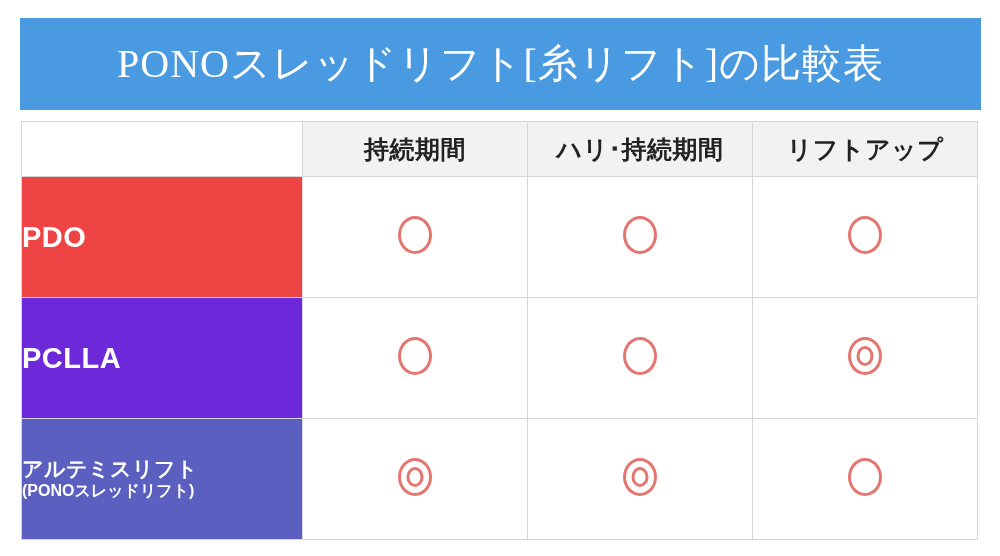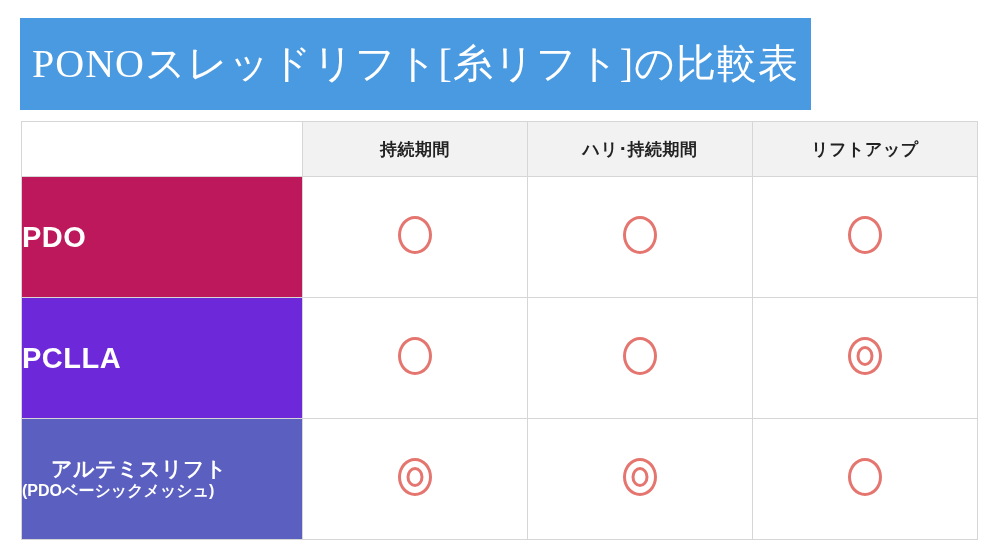--- a/index.html
+++ b/index.html
@@ -19,21 +19,21 @@
     width: 1000px;
     height: 556px;
     background: #ffffff;
   }
 
   
   .title-banner {
     position: absolute;
     left: 20px;
     top: 18px;
-    width: 791px;
+    width: 961px;
     height: 92px;
     background: #4a9ae1;
     display: flex;
     align-items: center;
     justify-content: center;
     box-sizing: border-box;
   }
   .title-text {
     font-family: "Liberation Serif", "DejaVu Serif", serif;
     font-size: 40px;
@@ -64,21 +64,21 @@
   
   .hdr-blank {
     background: #ffffff;
     height: 54px;
   }
   .hdr-cell {
     background: #f2f2f2;
     height: 54px;
     text-align: center;
     vertical-align: middle;
-    font-size: 17px;
+    font-size: 25px;
     font-weight: bold;
     color: #222222;
     letter-spacing: 0.5px;
     white-space: nowrap;
   }
 
   
   .row-label {
     height: 120px;
     vertical-align: middle;
@@ -87,31 +87,30 @@
   }
   .row-label .label-main {
     display: block;
     font-size: 29px;
     font-weight: bold;
     line-height: 1.12;
     letter-spacing: 0.5px;
   }
   .row-label .label-main.jp {
     font-size: 21px;
-    margin-left: 29px;
   }
   .row-label .label-sub {
     display: block;
     font-size: 16px;
     font-weight: bold;
     line-height: 1.25;
     letter-spacing: 0;
   }
 
-  .bg-pdo   { background: #be185d; }
+  .bg-pdo   { background: #ef4444; }
   .bg-pclla { background: #6d28d9; }
   .bg-arte  { background: #5a5fc0; }
 
   .mark-cell {
     height: 120px;
     text-align: center;
     vertical-align: middle;
     background: #ffffff;
   }
 
@@ -215,21 +214,21 @@
         <td class="mark-cell">
           <span class="mark-wrap">
             <span class="circle-double"></span>
           </span>
         </td>
       </tr>
 
       <tr>
         <td class="row-label bg-arte">
           <span class="label-main jp">アルテミスリフト</span>
-          <span class="label-sub">(PDOベーシックメッシュ)</span>
+          <span class="label-sub">(PONOスレッドリフト)</span>
         </td>
         <td class="mark-cell">
           <span class="mark-wrap">
             <span class="circle-double"></span>
           </span>
         </td>
         <td class="mark-cell">
           <span class="mark-wrap">
             <span class="circle-double"></span>
           </span>

